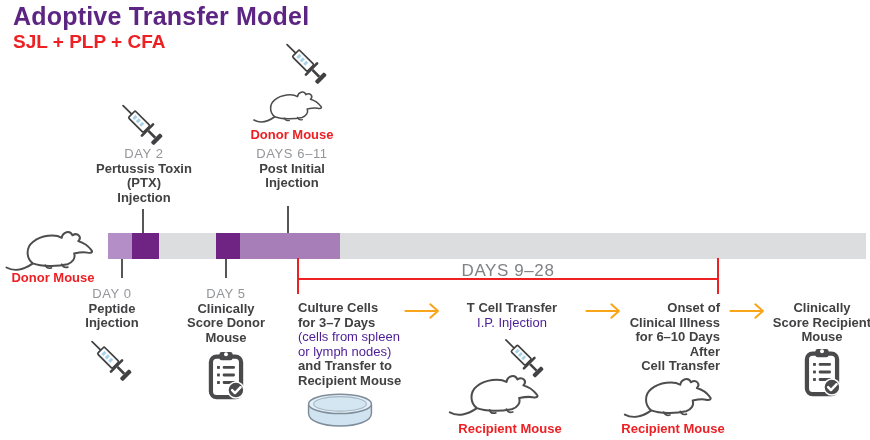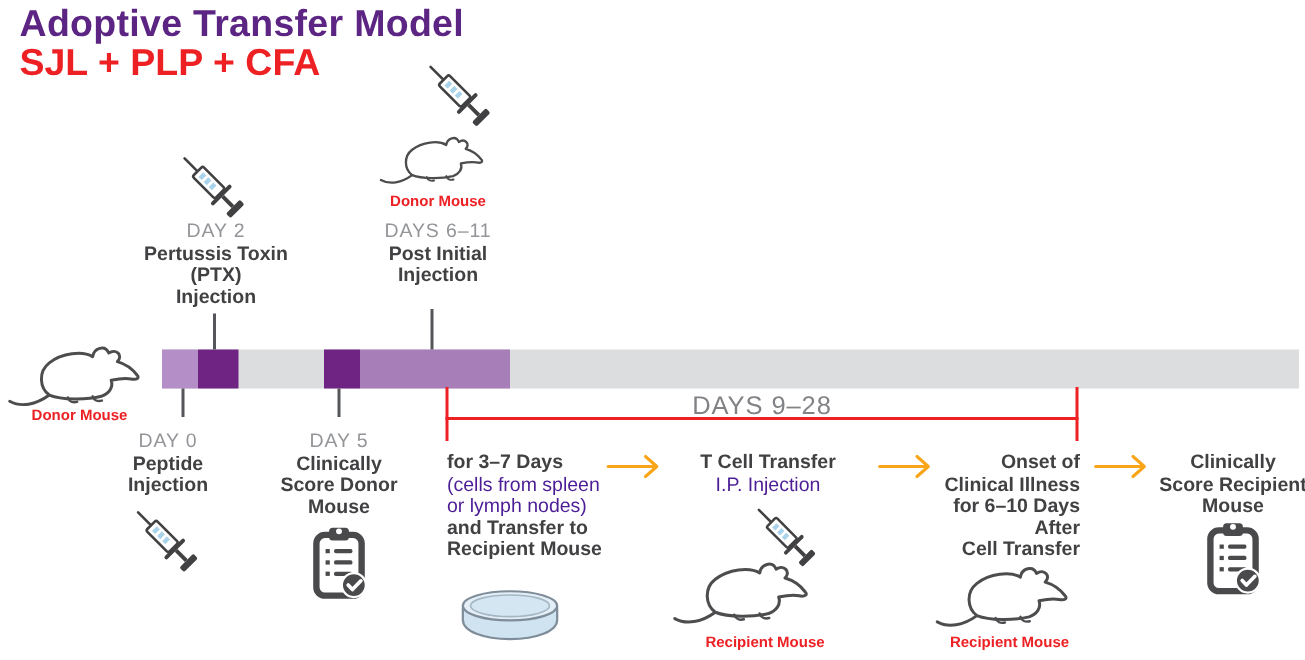--- a/index.html
+++ b/index.html
@@ -2,27 +2,27 @@
 <html><head>
 <meta charset="utf-8">
 <style>
   html,body{margin:0;padding:0;background:#fff;}
   .canvas{position:relative;width:870px;height:440px;overflow:hidden;background:#fff;
           font-family:"Liberation Sans",sans-serif;-webkit-font-smoothing:antialiased;}
   .abs{position:absolute;}
   .ctr{text-align:center;}
   .rgt{text-align:right;}
   h1.title{margin:0;font-size:25px;line-height:27px;font-weight:800;color:#5c2483;letter-spacing:.2px;}
-  .subtitle{font-size:25px;line-height:22px;font-weight:bold;color:#ed2024;}
+  .subtitle{font-size:19px;line-height:22px;font-weight:bold;color:#ed2024;}
   .txt{font-size:13px;line-height:14.6px;color:#414042;}
   .txt div{white-space:nowrap;}
   .b{font-weight:bold;}
   .day{color:#939598;letter-spacing:.6px;}
   .gray{color:#4c1d95;}
-  .lbl-red{color:#ed2024;font-weight:bold;font-size:10px;line-height:13px;}
+  .lbl-red{color:#ed2024;font-weight:bold;font-size:13px;line-height:13px;}
   .bar{left:108px;top:233px;width:758px;height:26px;background:#dcddde;}
   .seg{position:absolute;top:0;height:100%;}
   .seg.light1{left:0;width:24px;background:#b48ec6;}
   .seg.dark1{left:24px;width:27px;background:#6f2483;}
   .seg.dark2{left:108px;width:24px;background:#6f2483;}
   .seg.med{left:132px;width:100px;background:#a87eb8;}
   .tick{width:2px;background:#55565a;}
   .red-line{background:#ed2024;}
   .bracket-label{color:#808285;font-size:17px;letter-spacing:.6px;}
   .rot45{transform:rotate(45deg);}
@@ -137,20 +137,21 @@
     <div class="day">DAY 5</div>
     <div class="b">Clinically</div>
     <div class="b">Score Donor</div>
     <div class="b">Mouse</div>
   </div>
   <svg class="abs" style="left:208px;top:350px;width:36px;height:49px;" viewBox="0 0 38 52">
       <use href="#sym-clip"></use>
     </svg>
 
   <div class="abs txt" style="left:298px;top:301px;width:135px;">
+    <div class="b">Culture Cells</div>
     <div class="b">for 3–7 Days</div>
     <div class="gray">(cells from spleen</div>
     <div class="gray">or lymph nodes)</div>
     <div class="b">and Transfer to</div>
     <div class="b">Recipient Mouse</div>
   </div>
   <svg class="abs" style="left:303px;top:388px;width:74px;height:41px;" viewBox="0 0 80 44">
       <use href="#sym-petri"></use>
     </svg>
 

